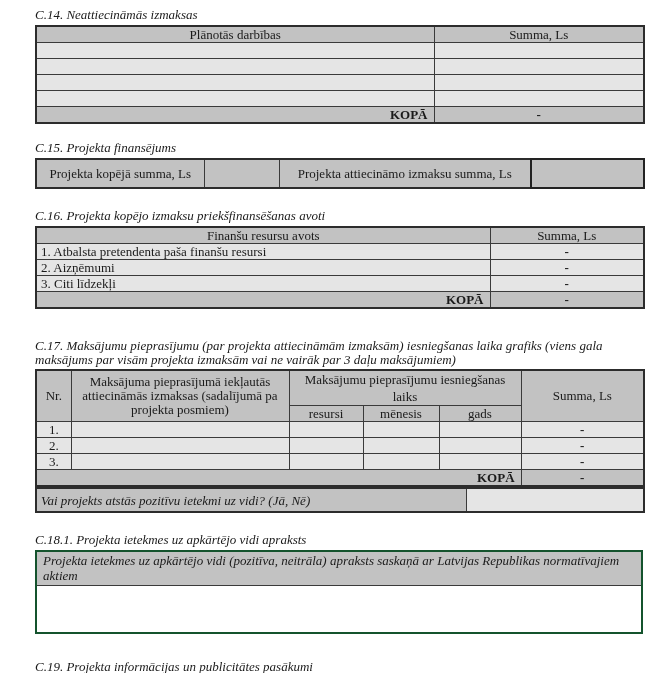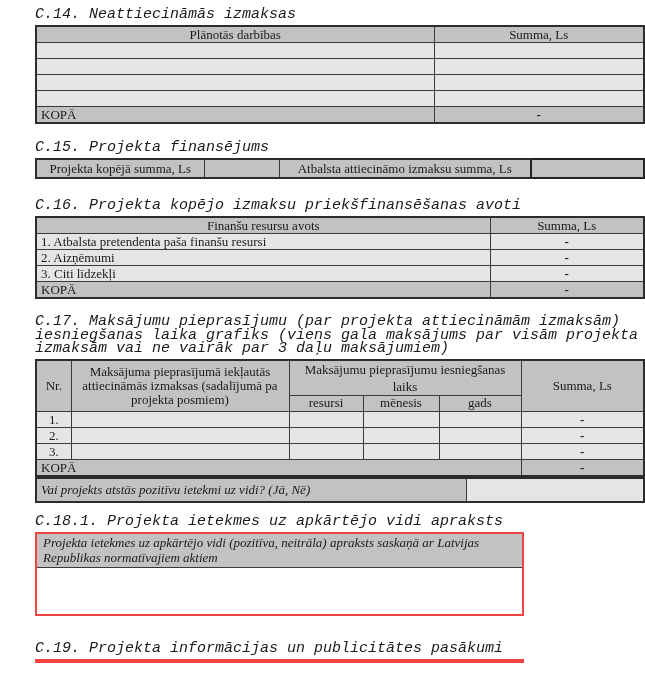--- a/index.html
+++ b/index.html
@@ -10,25 +10,24 @@
     background: #ffffff;
     font-family: "Liberation Serif", "DejaVu Serif", serif;
     color: #1a1a1a;
     padding: 8px 0 0 35px;
     overflow: hidden;
   }
   .content { width: 608px; }
 
   .sec-title {
     font-style: italic;
-    font-size: 15px;
+    font-size: 13px;
     line-height: 14px;
     margin: 0 0 3px 0;
     padding: 0;
-    font-family: Liberation Mono, monospace;
   }
 
   table {
     border-collapse: collapse;
     table-layout: fixed;
     width: 608px;
     font-size: 13px;
   }
   table, td, th {
     border: 1px solid #3a3a3a;
@@ -44,48 +43,48 @@
   }
   .gray  { background: #c2c2c2; }
   .white { background: #e5e5e5; }
   .center { text-align: center; }
   .left   { text-align: left; }
   .italic { font-style: italic; }
   .wrap   { white-space: normal; }
 
   .row-h { height: 16px; }
 
-  .total-label { font-weight: normal; padding-right: 6px; }
+  .total-label { font-weight: bold; text-align: right; padding-right: 6px; }
   .dash { font-weight: bold; text-align: center; }
 
   
   .c15-input { border: 2px solid #222222; }
 
   
   .c17-head td { line-height: 14px; }
 
   
   .descbox {
-    width: 489px;
-    border: 2px solid #ef4444;
+    width: 608px;
+    border: 2px solid #14532d;
   }
   .descbox .dhead {
     background: #c2c2c2;
     border-bottom: 1px solid #3a3a3a;
     padding: 1px 6px 2px 6px;
     font-size: 13px;
     line-height: 15px;
   }
   .descbox .dbody { background: #ffffff; }
 
   .mt-c15 { margin-top: 17px; }
   .mt-c16 { margin-top: 20px; }
-  .mt-c17 { margin-top: 16px; }
+  .mt-c17 { margin-top: 30px; }
   .mt-c18 { margin-top: 22px; }
-  .mt-c181 { margin-top: 12px; }
+  .mt-c181 { margin-top: 20px; }
   .mt-c19 { margin-top: 26px; }
 </style>
 </head>
 <body>
 
 <div class="content">
 
   <div class="sec-title">C.14. Neattiecināmās izmaksas</div>
   <table>
     <colgroup>
@@ -122,24 +121,24 @@
 
   <div class="sec-title mt-c15">C.15. Projekta finansējums</div>
   <table>
     <colgroup>
         <col style="width:168px">
         <col style="width:75px">
         <col style="width:252px">
         <col style="width:113px">
       </colgroup>
     <tbody>
-        <tr style="height:19px">
+        <tr style="height:29px">
       <td class="gray center">Projekta kopējā summa, Ls</td>
       <td class="gray"></td>
-      <td class="gray center">Atbalsta attiecināmo izmaksu summa, Ls</td>
+      <td class="gray center">Projekta attiecināmo izmaksu summa, Ls</td>
       <td class="gray c15-input"></td>
     </tr>
   </tbody>
     </table>
 
   <div class="sec-title mt-c16">C.16. Projekta kopējo izmaksu priekšfinansēšanas avoti</div>
   <table>
     <colgroup>
         <col style="width:454px">
         <col style="width:154px">

